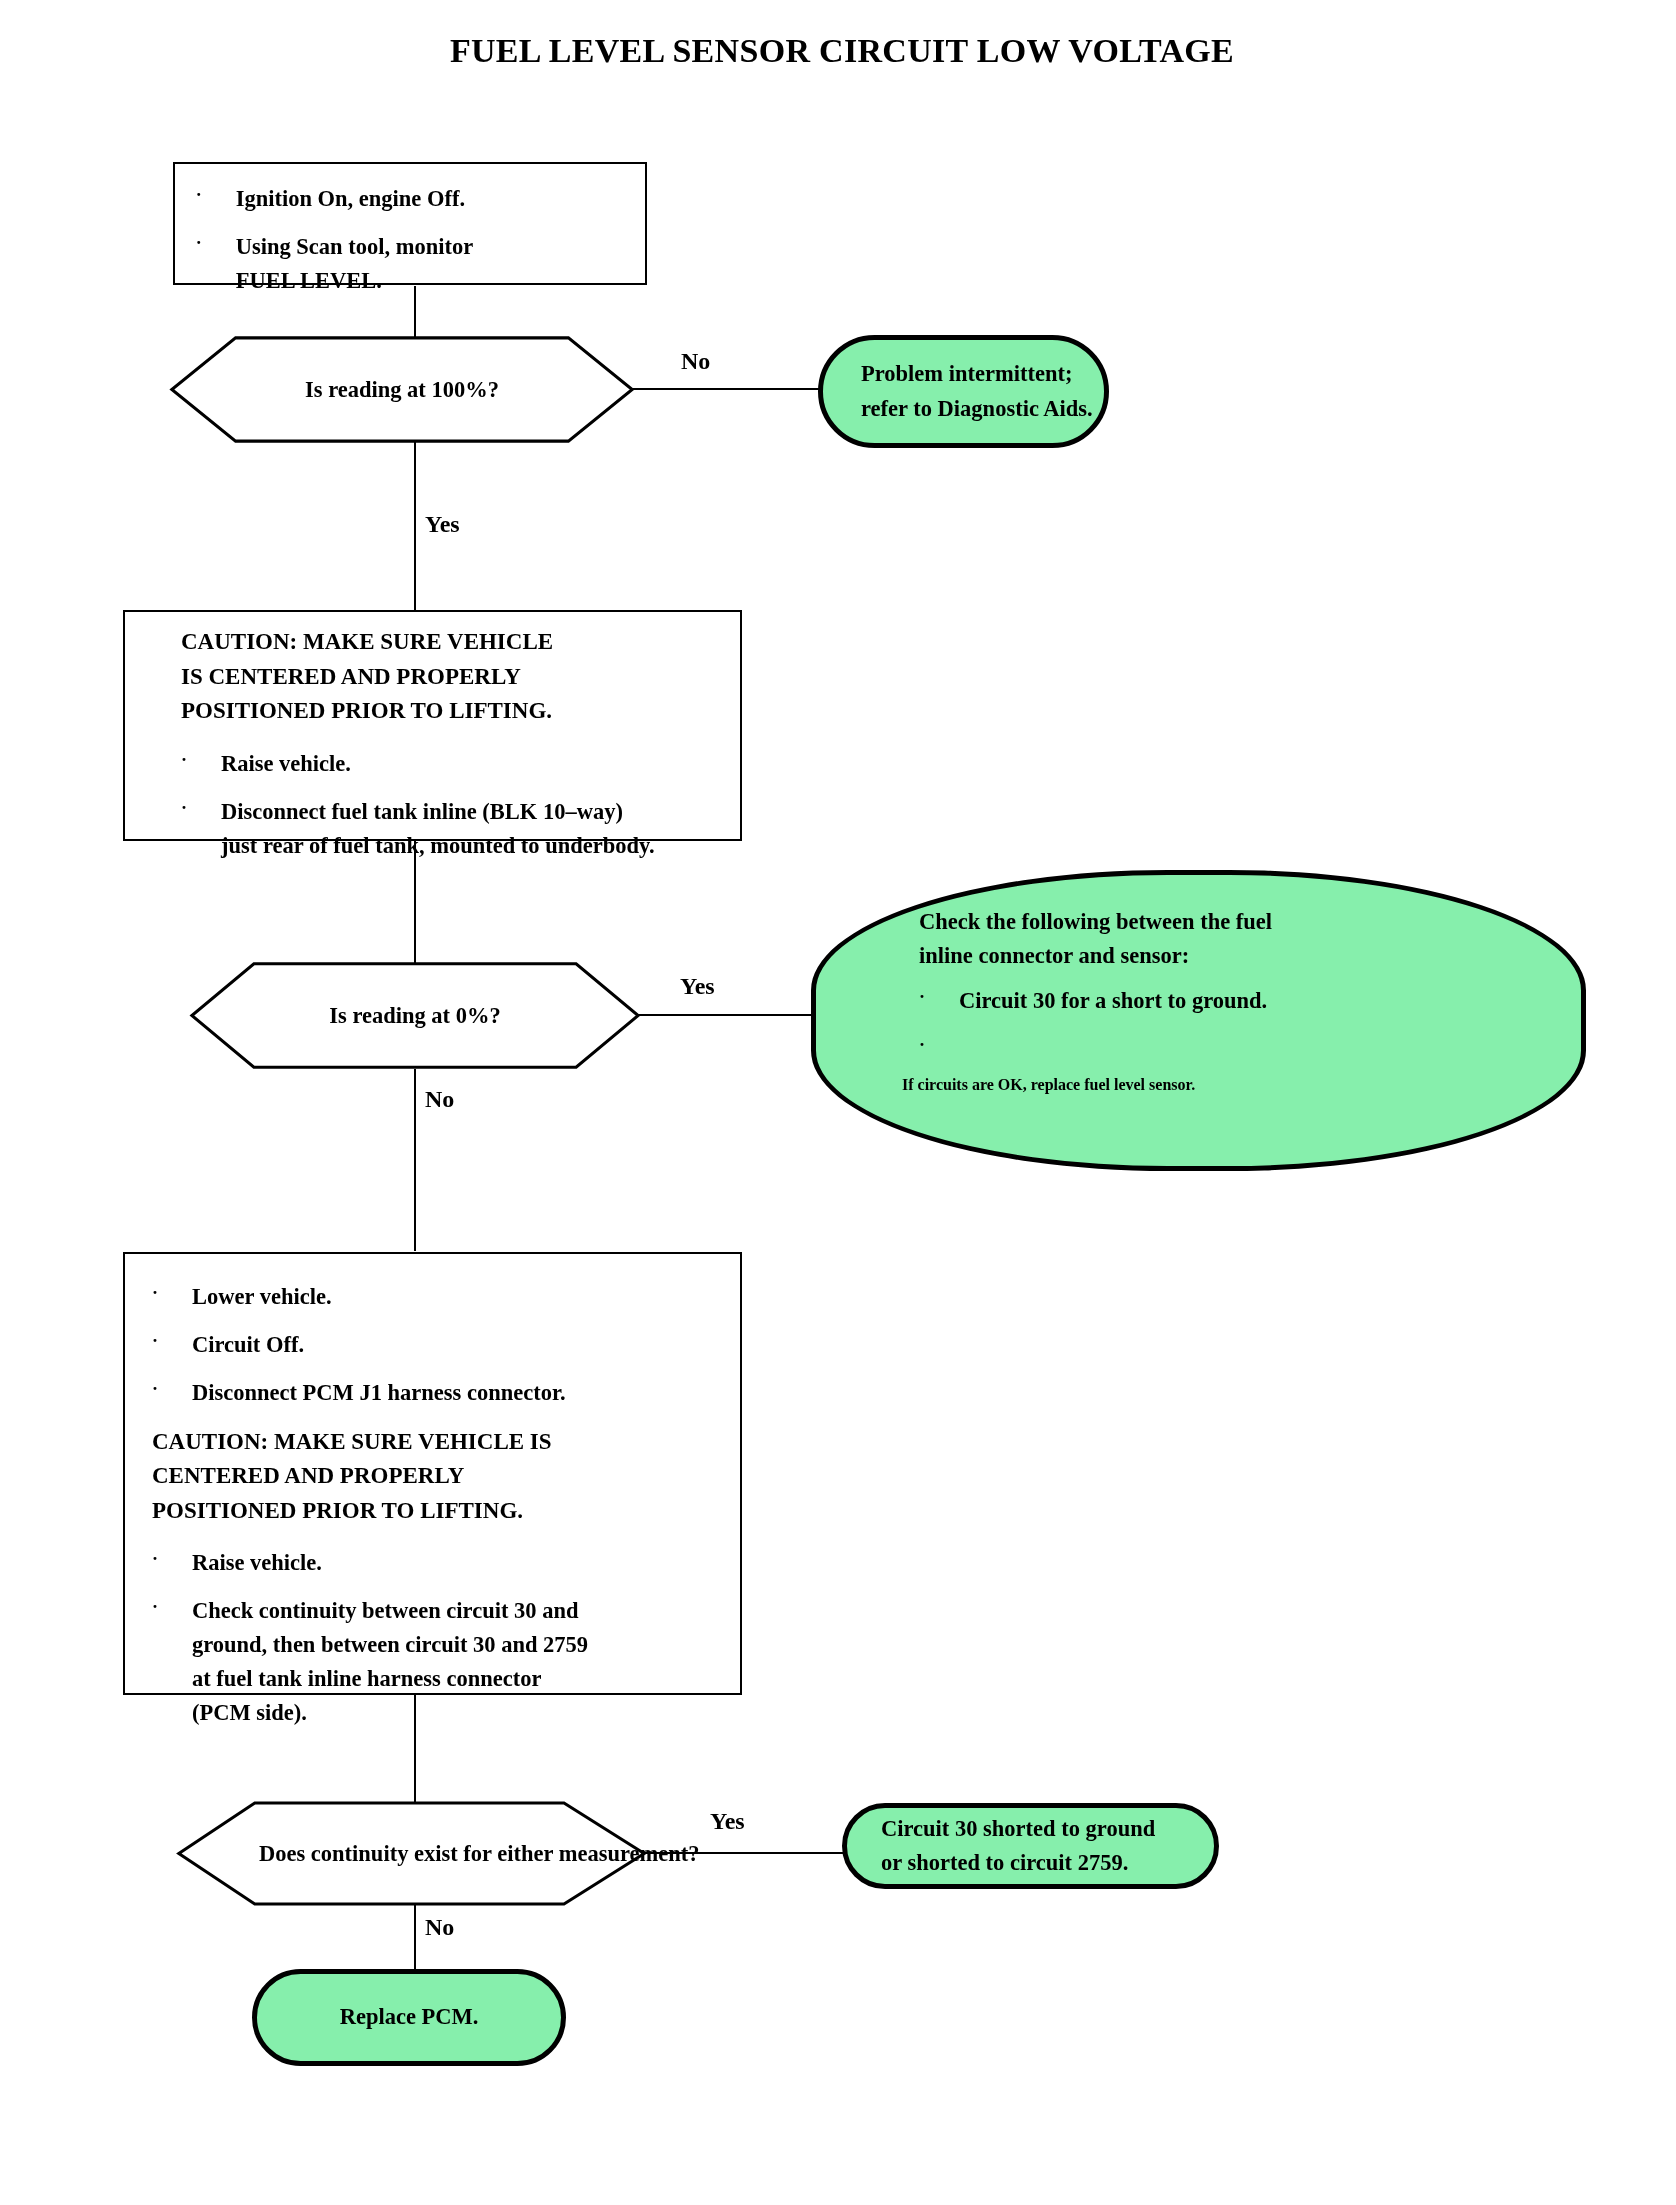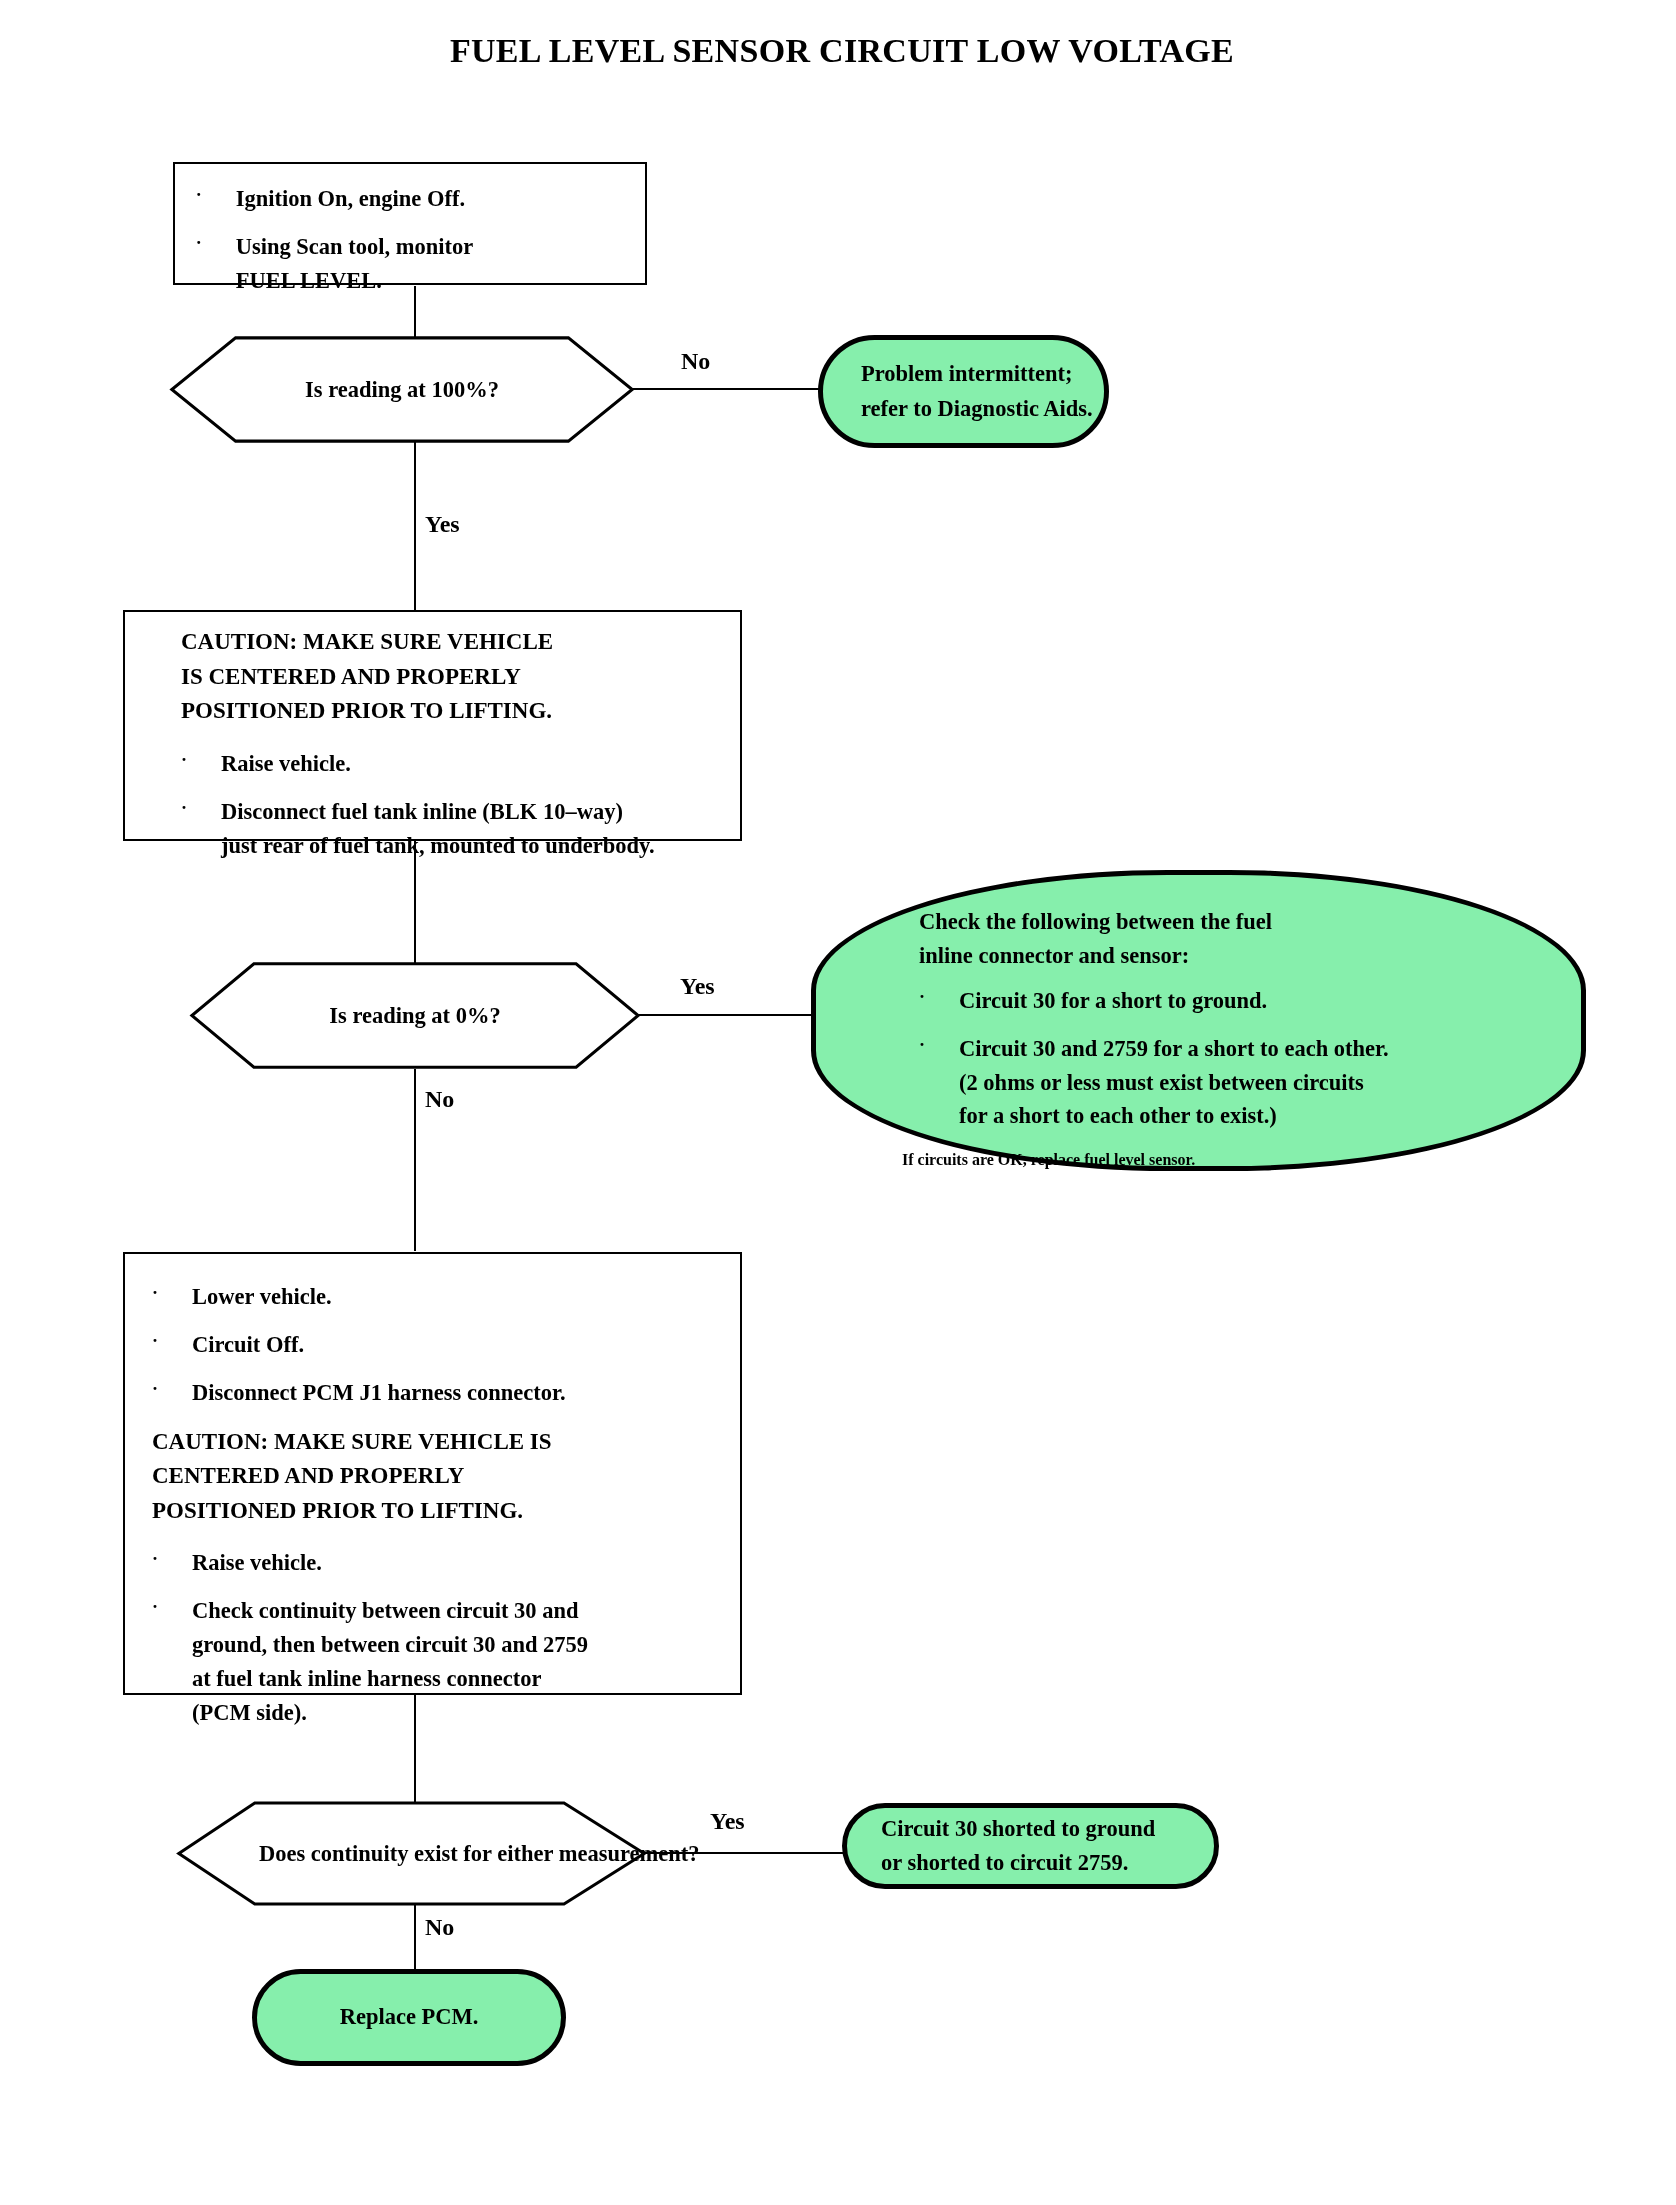--- a/index.html
+++ b/index.html
@@ -148,23 +148,20 @@
       <div class="lead-line">Check the following between the fuel
 inline connector and sensor:</div>
       <div class="bullet-row">
         <span class="bullet-dot">·</span>
         <span class="bullet-gap"></span>
         <span class="bullet-txt">Circuit 30 for a short to ground.</span>
       </div>
       <div class="bullet-row">
         <span class="bullet-dot">·</span>
         <span class="bullet-gap"></span>
-        <span class="bullet-txt">Circuit 30 and 2759 for a short to each other.
-(2 ohms or less must exist between circuits
-for a short to each other to exist.)</span>
       </div>
       <div class="tail-line" style="margin-left:-17px;">If circuits are OK, replace fuel level sensor.</div>
     </div>
   </div>
 
   <div class="vline" style="left:414px;top:1069px;height:182px;"></div>
   <div class="branch" style="left:425px;top:1086px;">No</div>
 
   <div class="proc" style="left:123px;top:1252px;width:619px;height:443px;">
     <div style="position:absolute;left:27px;top:25.5px;width:577px;">

